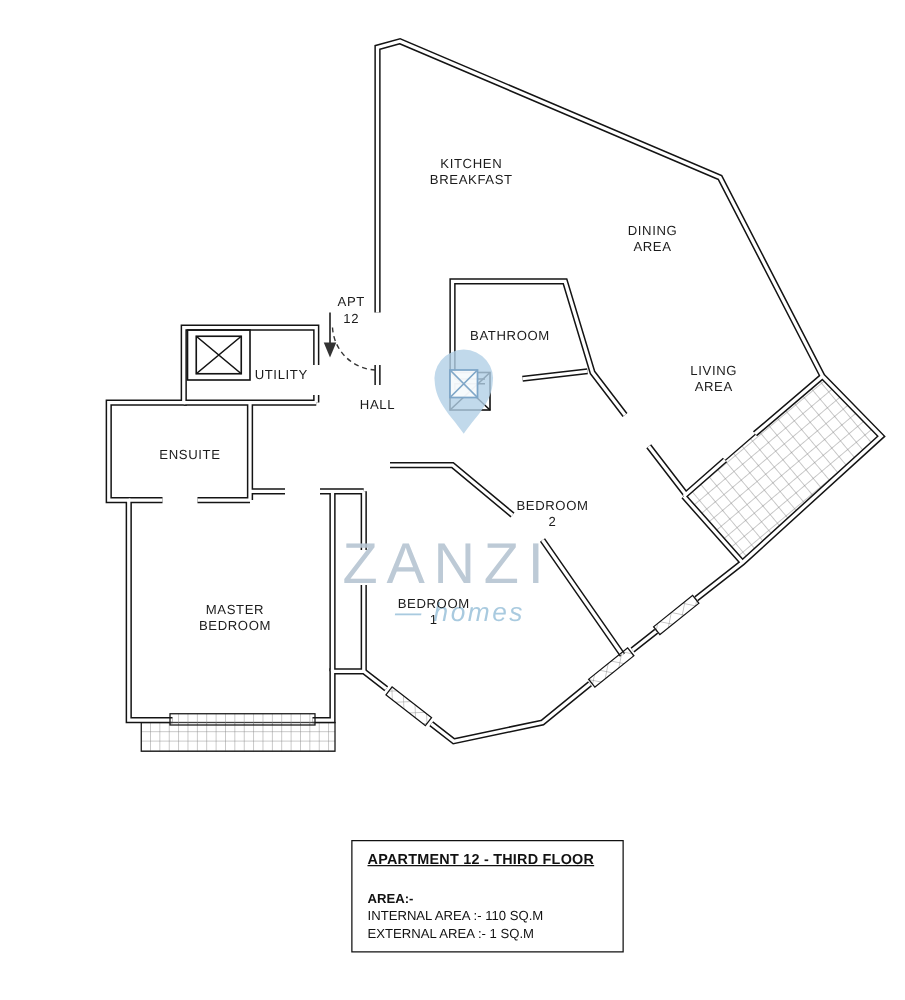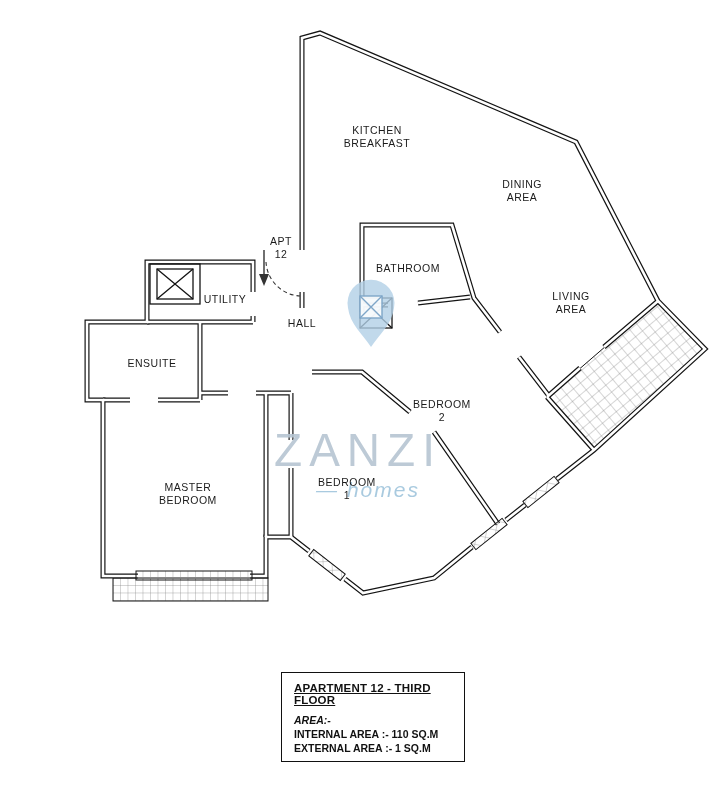--- a/index.html
+++ b/index.html
@@ -8,25 +8,25 @@
   svg{position:absolute;left:0;top:0;}
   .wo{stroke:#141414;stroke-width:5;fill:none;stroke-linecap:butt;stroke-linejoin:miter;}
   .wi{stroke:#ffffff;stroke-width:2.6;fill:none;stroke-linecap:butt;stroke-linejoin:miter;}
   .thin{stroke:#141414;stroke-width:1.3;fill:none;}
   .lbl{font-family:"Liberation Sans",sans-serif;font-size:10.5px;fill:#1b1b1b;
        letter-spacing:.5px;text-anchor:middle;}
   .wm-brand{font-family:"Liberation Sans",sans-serif;font-size:46px;letter-spacing:7px;
             text-anchor:middle;opacity:.9;}
   .wm-sub{font-family:"Liberation Sans",sans-serif;font-size:21px;letter-spacing:2px;
           font-style:italic;text-anchor:middle;opacity:.95;}
-  .title-block{position:absolute;left:281px;top:672px;width:184px;height:90px;
+  .title-block{position:absolute;left:281px;top:672px;width:218px;height:90px;
                border:1.5px solid #111;box-sizing:border-box;padding:9px 12px;color:#111;}
   .tb-title{font-size:11.5px;font-weight:bold;text-decoration:underline;letter-spacing:.2px;}
-  .tb-area{margin-top:8px;font-size:10.5px;font-weight:bold;font-style:italic;}
-  .tb-line{font-size:10.5px;font-weight:bold;margin-top:2px;}
+  .tb-area{margin-top:19px;font-size:10.5px;font-weight:bold;}
+  .tb-line{font-size:10.5px;font-weight:normal;margin-top:2px;}
 </style>
 </head>
 <body>
 
 <div id="stage">
 
   <svg width="724" height="800" viewBox="0 0 724 800">
 
     <defs>
       <path id="wall-ext" d="M 302,308 L 302,292 M 302,250 L 302,38 L 320,33 L 576,142 L 658,301 L 705,349 L 594,450 L 557,479 M 525,505 L 506,520 M 472,547 L 434,578 L 363,593 L 345,579 M 309,551 L 291,537 L 266,537 L 266,576 L 250,576 M 138,576 L 103,576 L 103,400 L 87,400 L 87,322 L 147,322 L 147,262 L 253,262 L 253,292 M 253,316 L 253,322"></path>

